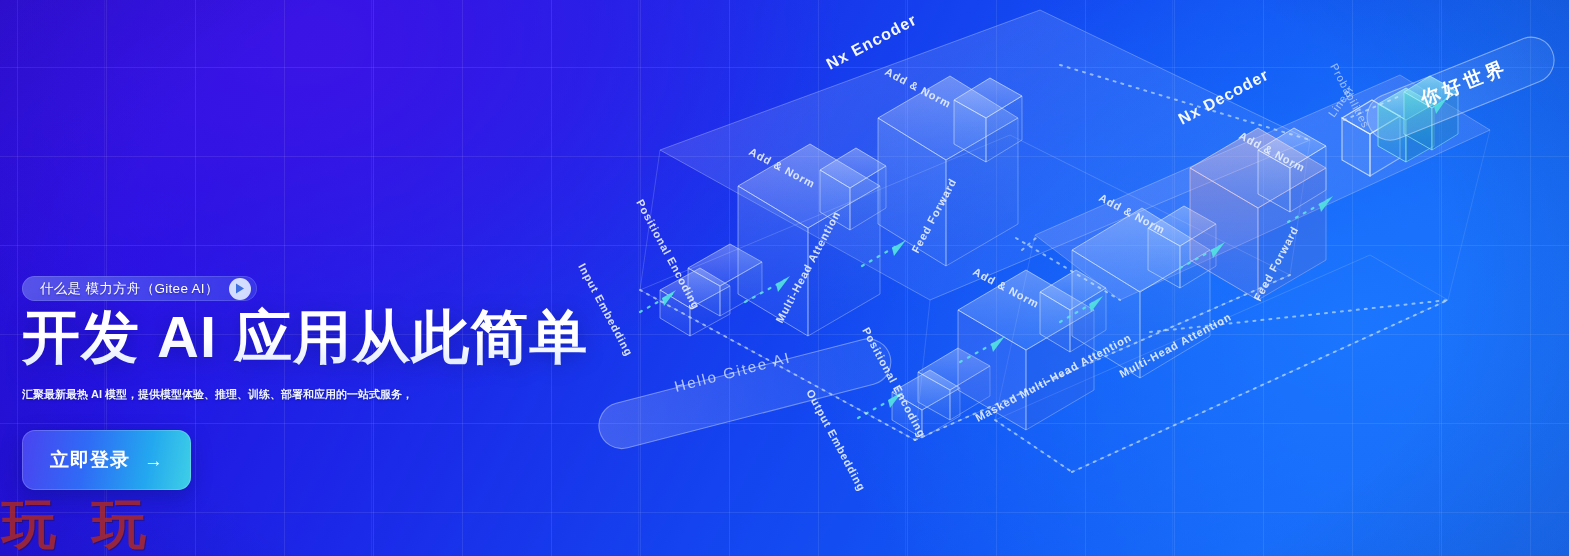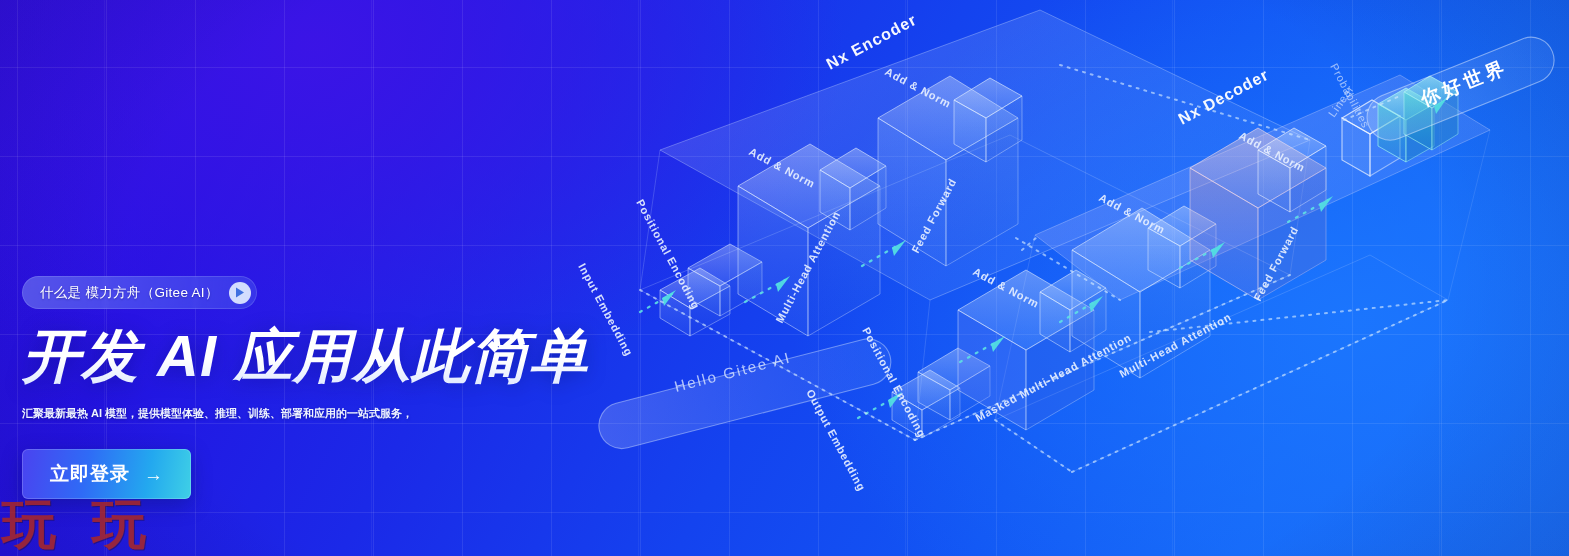--- a/index.html
+++ b/index.html
@@ -37,65 +37,64 @@
     position:absolute;inset:0;
     background:radial-gradient(ellipse 1200px 700px at 50% 50%, rgba(0,0,0,0) 55%, rgba(8,6,70,0.30) 100%);
     pointer-events:none;
   }
 
   
   .copy{position:absolute;left:22px;top:276px;width:700px;z-index:40;}
 
   .badge{
     display:inline-flex;align-items:center;gap:10px;
-    height:33px;padding:0 6px 0 18px;
+    height:25px;padding:0 6px 0 18px;
     border-radius:18px;
     background:linear-gradient(96deg, rgba(150,175,255,0.42) 0%, rgba(120,160,255,0.34) 55%, rgba(110,155,250,0.22) 100%);
     box-shadow:inset 0 0 0 1px rgba(220,230,255,0.16);
     backdrop-filter:blur(2px);
     cursor:pointer;
   }
   .badge-text{
     color:#ffffff;font-size:13.5px;letter-spacing:.3px;white-space:nowrap;font-weight:500;
     text-shadow:0 1px 2px rgba(0,10,60,.35);
   }
   .play{
     width:22px;height:22px;border-radius:50%;
     background:rgba(225,235,255,0.92);
     display:flex;align-items:center;justify-content:center;flex:0 0 auto;
   }
   .play svg{display:block;}
 
   .headline{
-    margin:16px 0 0 0;
+    margin:5px 0 0 0;
     font-size:58px;line-height:1.06;font-weight:800;
     letter-spacing:1px;
     color:#ffffff;
     background:linear-gradient(180deg,#ffffff 0%,#ffffff 55%,#dfe9ff 100%);
     -webkit-background-clip:text;background-clip:text;
     -webkit-text-fill-color:transparent;
     text-shadow:none;
     filter:drop-shadow(0 3px 10px rgba(3,12,90,.35));
     white-space:nowrap;
-    font-style:italic;
   }
 
   .sub{
     margin-top:18px;
     font-size:11px;line-height:1.72;
     color:#eef3ff;font-weight:700;
     text-shadow:0 1px 3px rgba(4,14,80,.35);
   }
   .sub div{white-space:nowrap;}
 
   .cta{
     margin-top:26px;
     display:inline-flex;align-items:center;gap:14px;
-    height:50px;padding:0 28px;
-    border-radius:6px;
+    height:60px;padding:0 28px;
+    border-radius:13px;
     background:linear-gradient(100deg,#4a43f0 0%,#2f6bf6 38%,#23a8ef 74%,#3fd0e6 100%);
     box-shadow:0 6px 20px rgba(5,20,100,.35), inset 0 0 0 1px rgba(255,255,255,.18);
     cursor:pointer;
   }
   .cta-label{color:#fff;font-size:19px;font-weight:700;letter-spacing:1px;}
   .cta-arrow{color:#fff;font-size:19px;line-height:1;}
 
   
   .watermark{
     position:absolute;left:2px;bottom:-6px;z-index:60;

